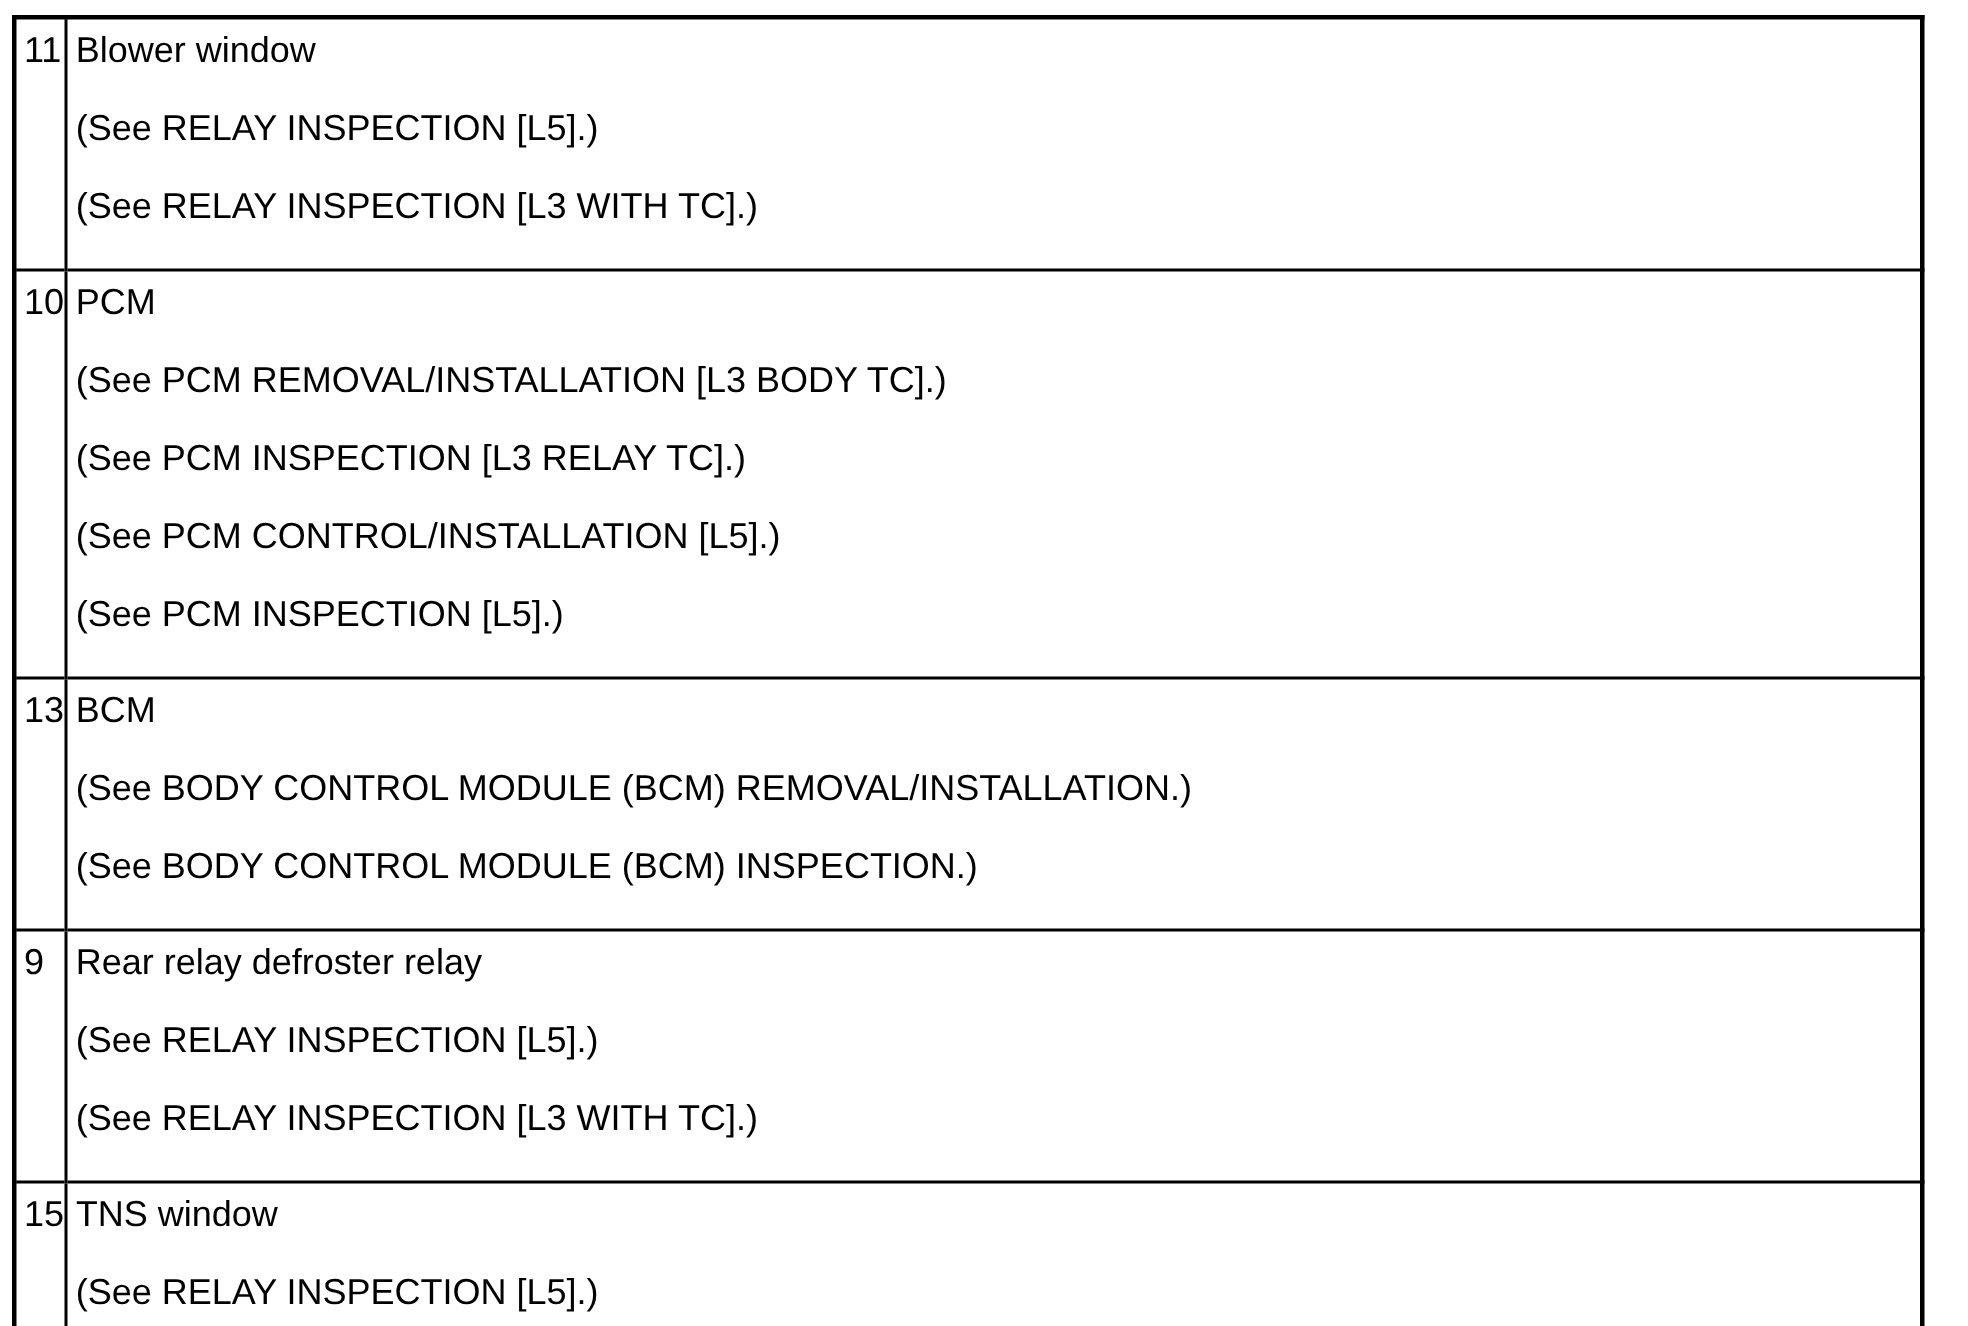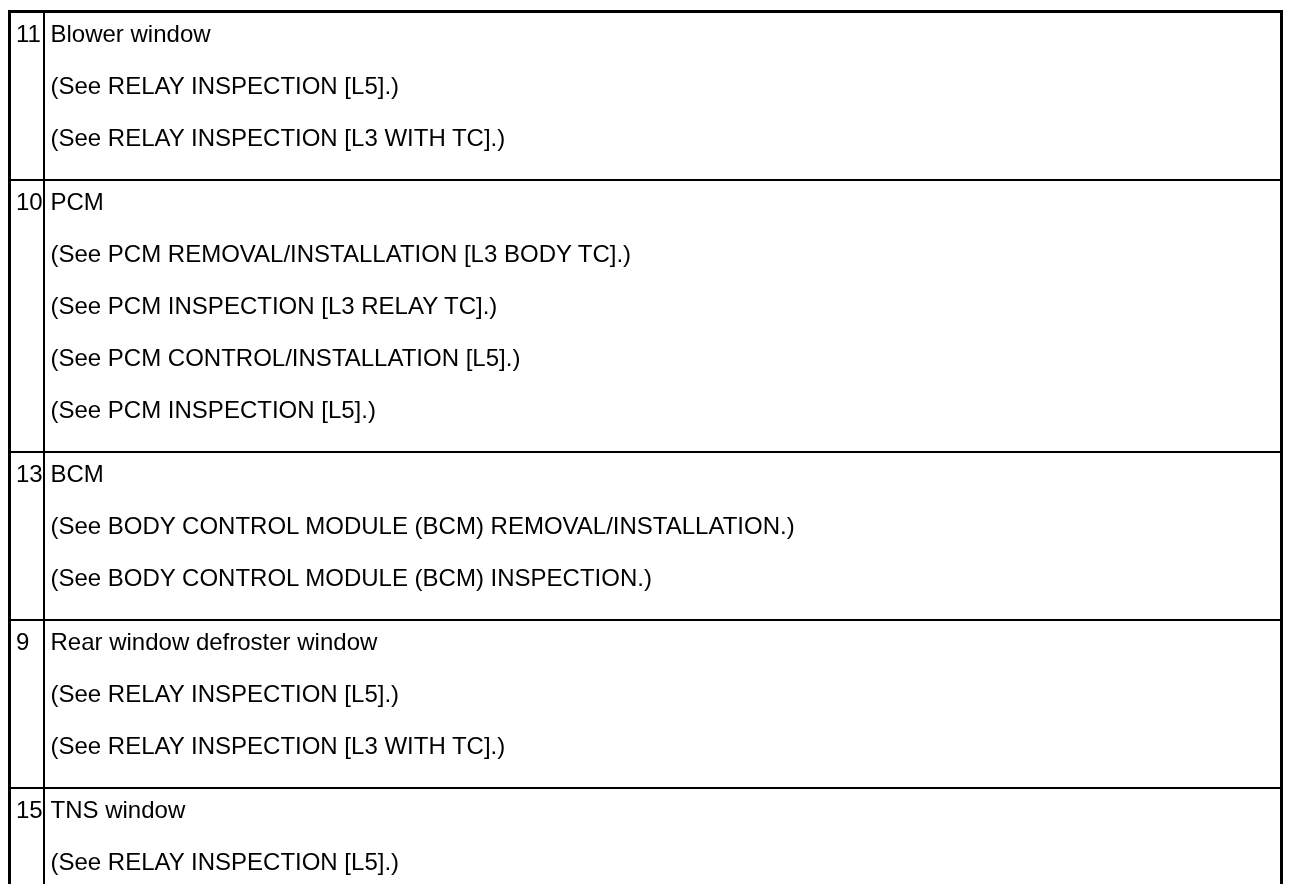--- a/index.html
+++ b/index.html
@@ -73,21 +73,21 @@
       <td class="desc-cell">
         <div class="text-line">BCM</div>
         <div class="text-line">(See BODY CONTROL MODULE (BCM) REMOVAL/INSTALLATION.)</div>
         <div class="text-line">(See BODY CONTROL MODULE (BCM) INSPECTION.)</div>
       </td>
     </tr>
 
     <tr class="part-row" style="height:152px;">
       <td class="num-cell">9</td>
       <td class="desc-cell">
-        <div class="text-line">Rear window defroster window</div>
+        <div class="text-line">Rear relay defroster relay</div>
         <div class="text-line">(See RELAY INSPECTION [L5].)</div>
         <div class="text-line">(See RELAY INSPECTION [L3 WITH TC].)</div>
       </td>
     </tr>
 
     <tr class="part-row">
       <td class="num-cell">15</td>
       <td class="desc-cell">
         <div class="text-line">TNS window</div>
         <div class="text-line">(See RELAY INSPECTION [L5].)</div>

